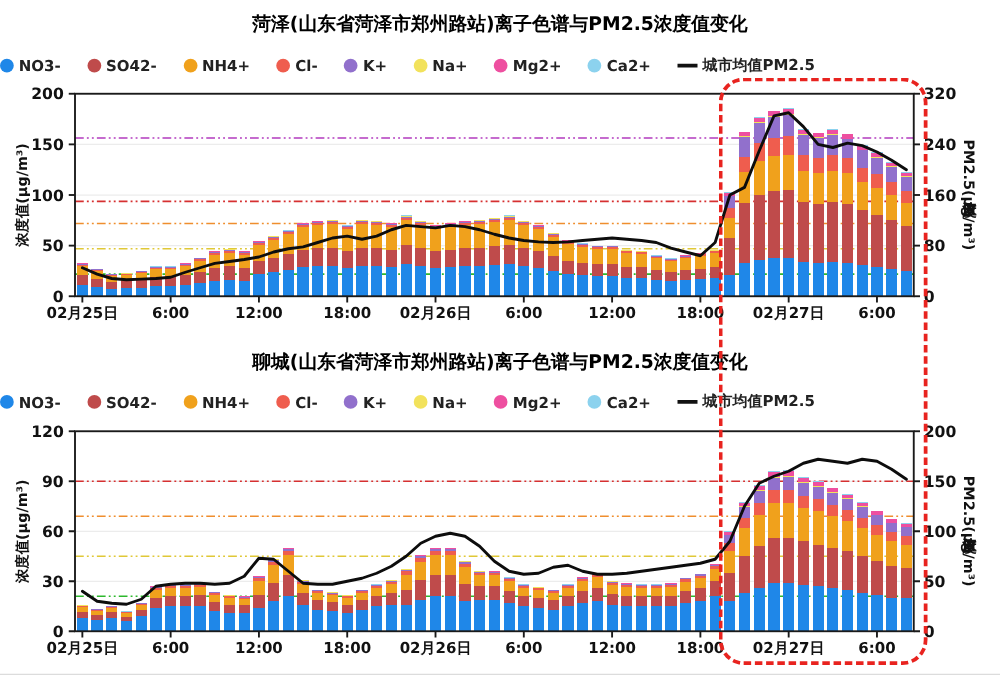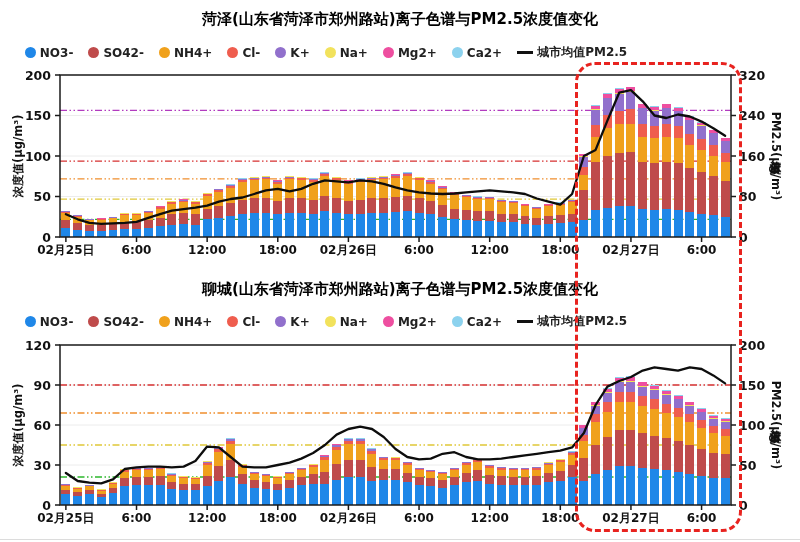--- a/index.html
+++ b/index.html
@@ -3,21 +3,21 @@
 <meta charset="utf-8">
 <style>
   html,body{margin:0;padding:0;background:#fff;}
   #app{position:relative;width:800px;height:542px;background:#fff;overflow:hidden;
        font-family:"DejaVu Sans","Liberation Sans",sans-serif;}
   #canvas{position:absolute;left:0;top:0;}
   .chart-title{position:absolute;left:0;width:800px;text-align:center;
        font-size:15px;font-weight:bold;color:#000;letter-spacing:0;}
   #title0{top:10px;}
   #title1{top:280px;}
-  .legend{position:absolute;left:0;width:652px;display:flex;justify-content:center;
+  .legend{position:absolute;left:0;width:652px;display:flex;justify-content:space-between;
        align-items:center;gap:15px;font-size:12px;font-weight:bold;color:#222;}
   #legend0{top:44px;}
   #legend1{top:313px;}
   .legend-item{display:flex;align-items:center;gap:4px;white-space:nowrap;}
   .dot{width:11px;height:11px;border-radius:50%;display:inline-block;}
   .line-swatch{width:16px;height:3px;background:#111;display:inline-block;}
   .ax-title-left{position:absolute;transform:translate(-50%,-50%) rotate(-90deg);
        white-space:nowrap;font-size:11.5px;font-weight:bold;color:#111;}
   .ax-title-right{position:absolute;transform:translate(-50%,-50%);writing-mode:vertical-rl;
        white-space:nowrap;font-size:11.5px;font-weight:bold;color:#111;}

